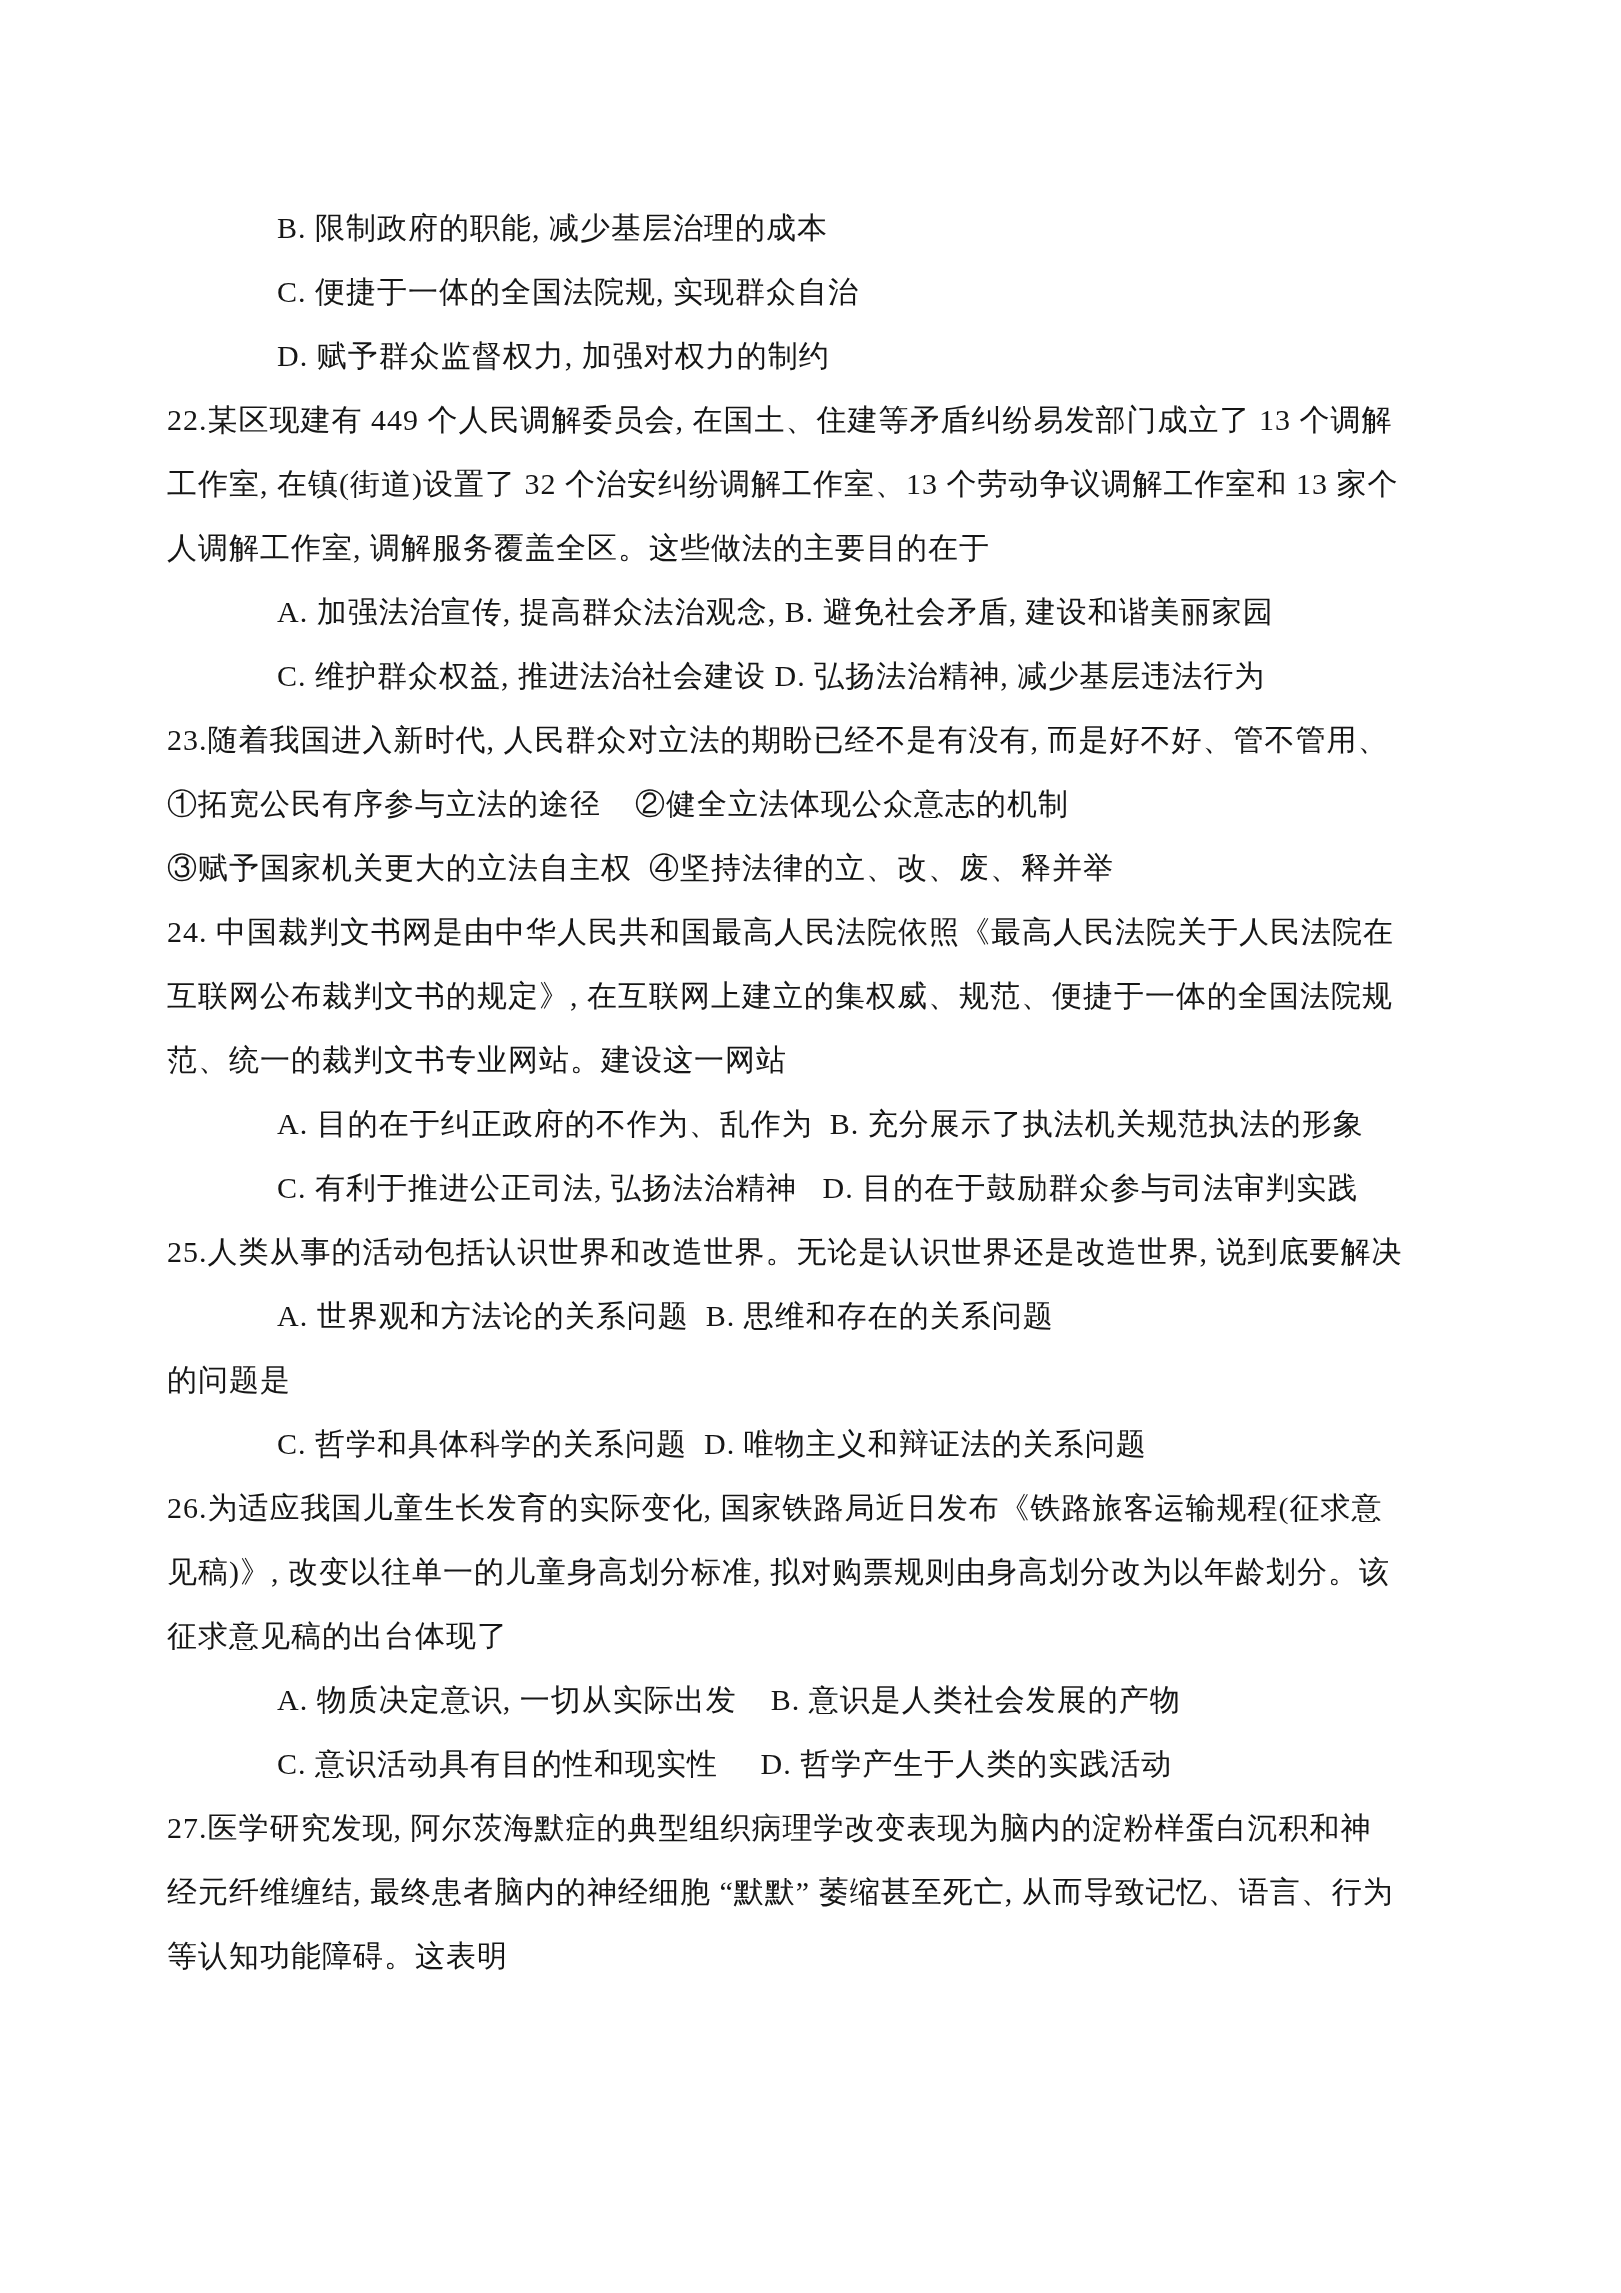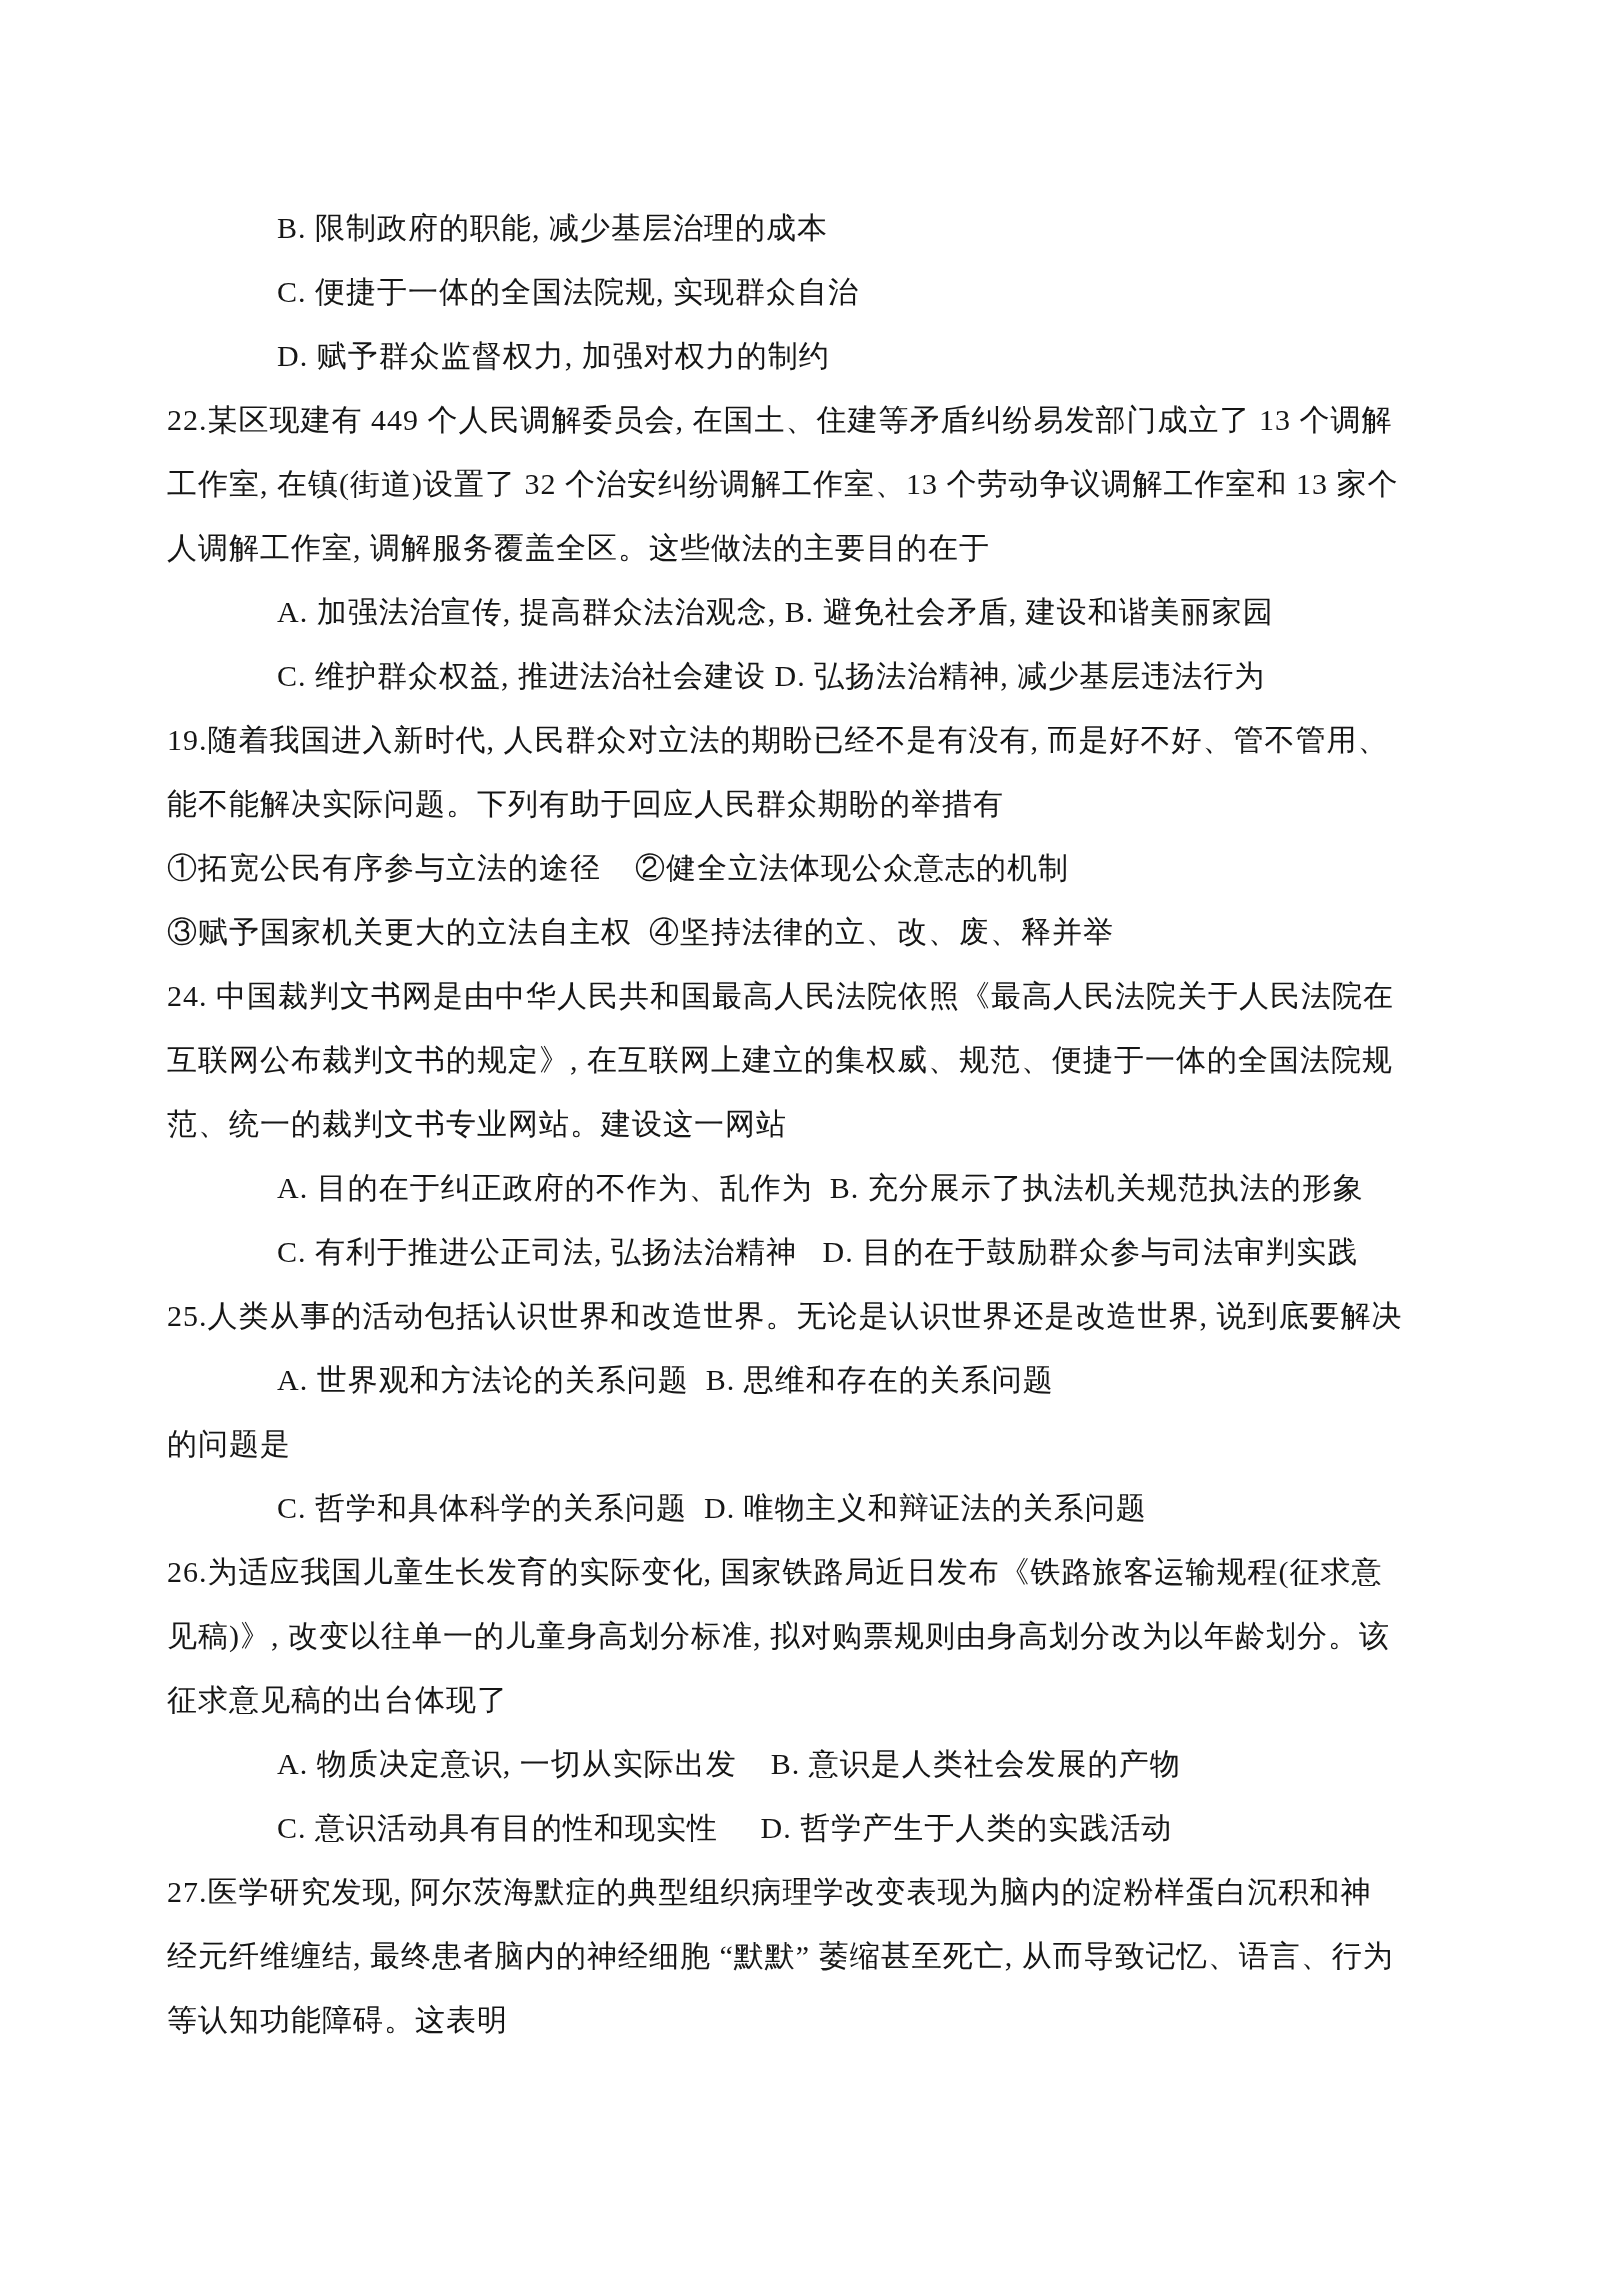--- a/index.html
+++ b/index.html
@@ -37,22 +37,21 @@
 
 <div class="page">
   <div class="ln ind">B. 限制政府的职能, 减少基层治理的成本</div>
   <div class="ln ind">C. 便捷于一体的全国法院规, 实现群众自治</div>
   <div class="ln ind">D. 赋予群众监督权力, 加强对权力的制约</div>
   <div class="ln">22.某区现建有 449 个人民调解委员会, 在国土、住建等矛盾纠纷易发部门成立了 13 个调解</div>
   <div class="ln">工作室, 在镇(街道)设置了 32 个治安纠纷调解工作室、13 个劳动争议调解工作室和 13 家个</div>
   <div class="ln">人调解工作室, 调解服务覆盖全区。这些做法的主要目的在于</div>
   <div class="ln ind">A. 加强法治宣传, 提高群众法治观念, B. 避免社会矛盾, 建设和谐美丽家园</div>
   <div class="ln ind">C. 维护群众权益, 推进法治社会建设 D. 弘扬法治精神, 减少基层违法行为</div>
-  <div class="ln">19.随着我国进入新时代, 人民群众对立法的期盼已经不是有没有, 而是好不好、管不管用、</div>
-  <div class="ln">能不能解决实际问题。下列有助于回应人民群众期盼的举措有</div>
+  <div class="ln">23.随着我国进入新时代, 人民群众对立法的期盼已经不是有没有, 而是好不好、管不管用、</div>
   <div class="ln">①拓宽公民有序参与立法的途径    ②健全立法体现公众意志的机制</div>
   <div class="ln">③赋予国家机关更大的立法自主权  ④坚持法律的立、改、废、释并举</div>
   <div class="ln">24. 中国裁判文书网是由中华人民共和国最高人民法院依照《最高人民法院关于人民法院在</div>
   <div class="ln">互联网公布裁判文书的规定》, 在互联网上建立的集权威、规范、便捷于一体的全国法院规</div>
   <div class="ln">范、统一的裁判文书专业网站。建设这一网站</div>
   <div class="ln ind">A. 目的在于纠正政府的不作为、乱作为  B. 充分展示了执法机关规范执法的形象</div>
   <div class="ln ind">C. 有利于推进公正司法, 弘扬法治精神   D. 目的在于鼓励群众参与司法审判实践</div>
   <div class="ln">25.人类从事的活动包括认识世界和改造世界。无论是认识世界还是改造世界, 说到底要解决</div>
   <div class="ln ind">A. 世界观和方法论的关系问题  B. 思维和存在的关系问题</div>
   <div class="ln">的问题是</div>

